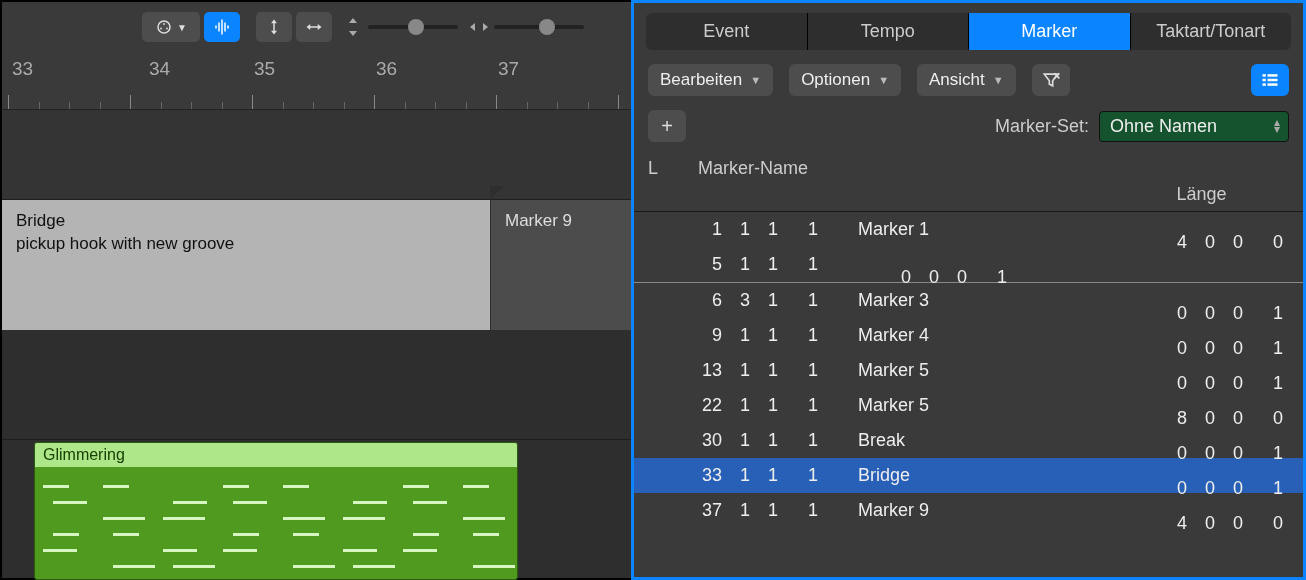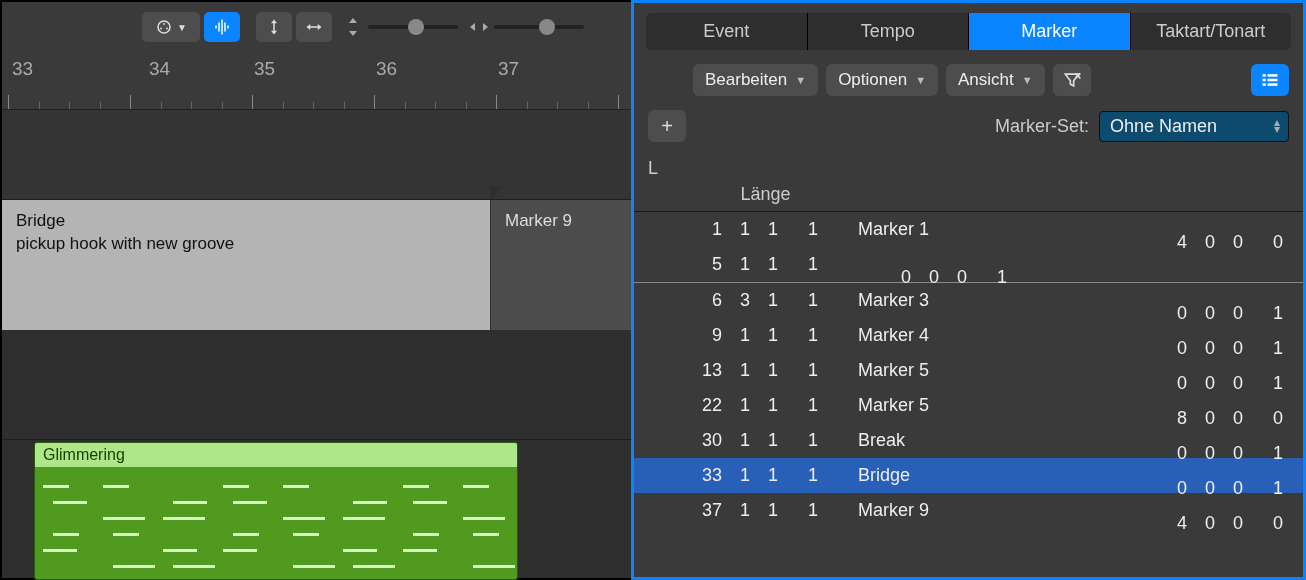--- a/index.html
+++ b/index.html
@@ -181,22 +181,21 @@
   color: #ccc;
   border-right: 1px solid #000;
 }
 .tab:last-child { border-right: none; }
 .tab.active { background: #0a84ff; color: #fff; }
 
 .toolbar2 {
   display: flex;
   align-items: flex-end;
   padding: 4px 14px;
-  gap: 8px;
-  margin-left: 45px;
+  gap: 16px;
 }
 .drop-btn {
   background: #4d4d4d;
   border: none;
   border-radius: 6px;
   padding: 6px 12px;
   font-size: 17px;
   color: #eee;
   display: flex;
   align-items: center;
@@ -227,21 +226,21 @@
 .plus-btn {
   background: #4d4d4d;
   border: none;
   border-radius: 6px;
   width: 38px; height: 32px;
   color: #ddd; font-size: 20px;
   display: flex; align-items: center; justify-content: center;
 }
 .label-txt { font-size: 18px; color: #ccc; }
 .select-box {
-  background: #0c4a6e;
+  background: #14532d;
   border: 1px solid #111;
   border-radius: 4px;
   padding: 4px 28px 4px 10px;
   font-size: 18px;
   color: #eee;
   position: relative;
   min-width: 190px;
 }
 .select-box .chev {
   position: absolute;
@@ -480,20 +479,21 @@
       <span class="chev">
           <span>▴</span>
           <span>▾</span>
         </span>
     </div>
   </div>
 
   <div class="table">
     <div class="thead">
       <div class="col-L">L</div>
+      <div class="col-name">Marker-Name</div>
       <div class="col-len">Länge</div>
     </div>
     <div id="tbody">
         <div class="t-row">
           <div class="col-L"></div>
           <div class="col-pos">
             <span class="pos-part">1</span>
             <span class="pos-part">1</span>
             <span class="pos-part">1</span>
             <span class="pos-part wide">1</span>

